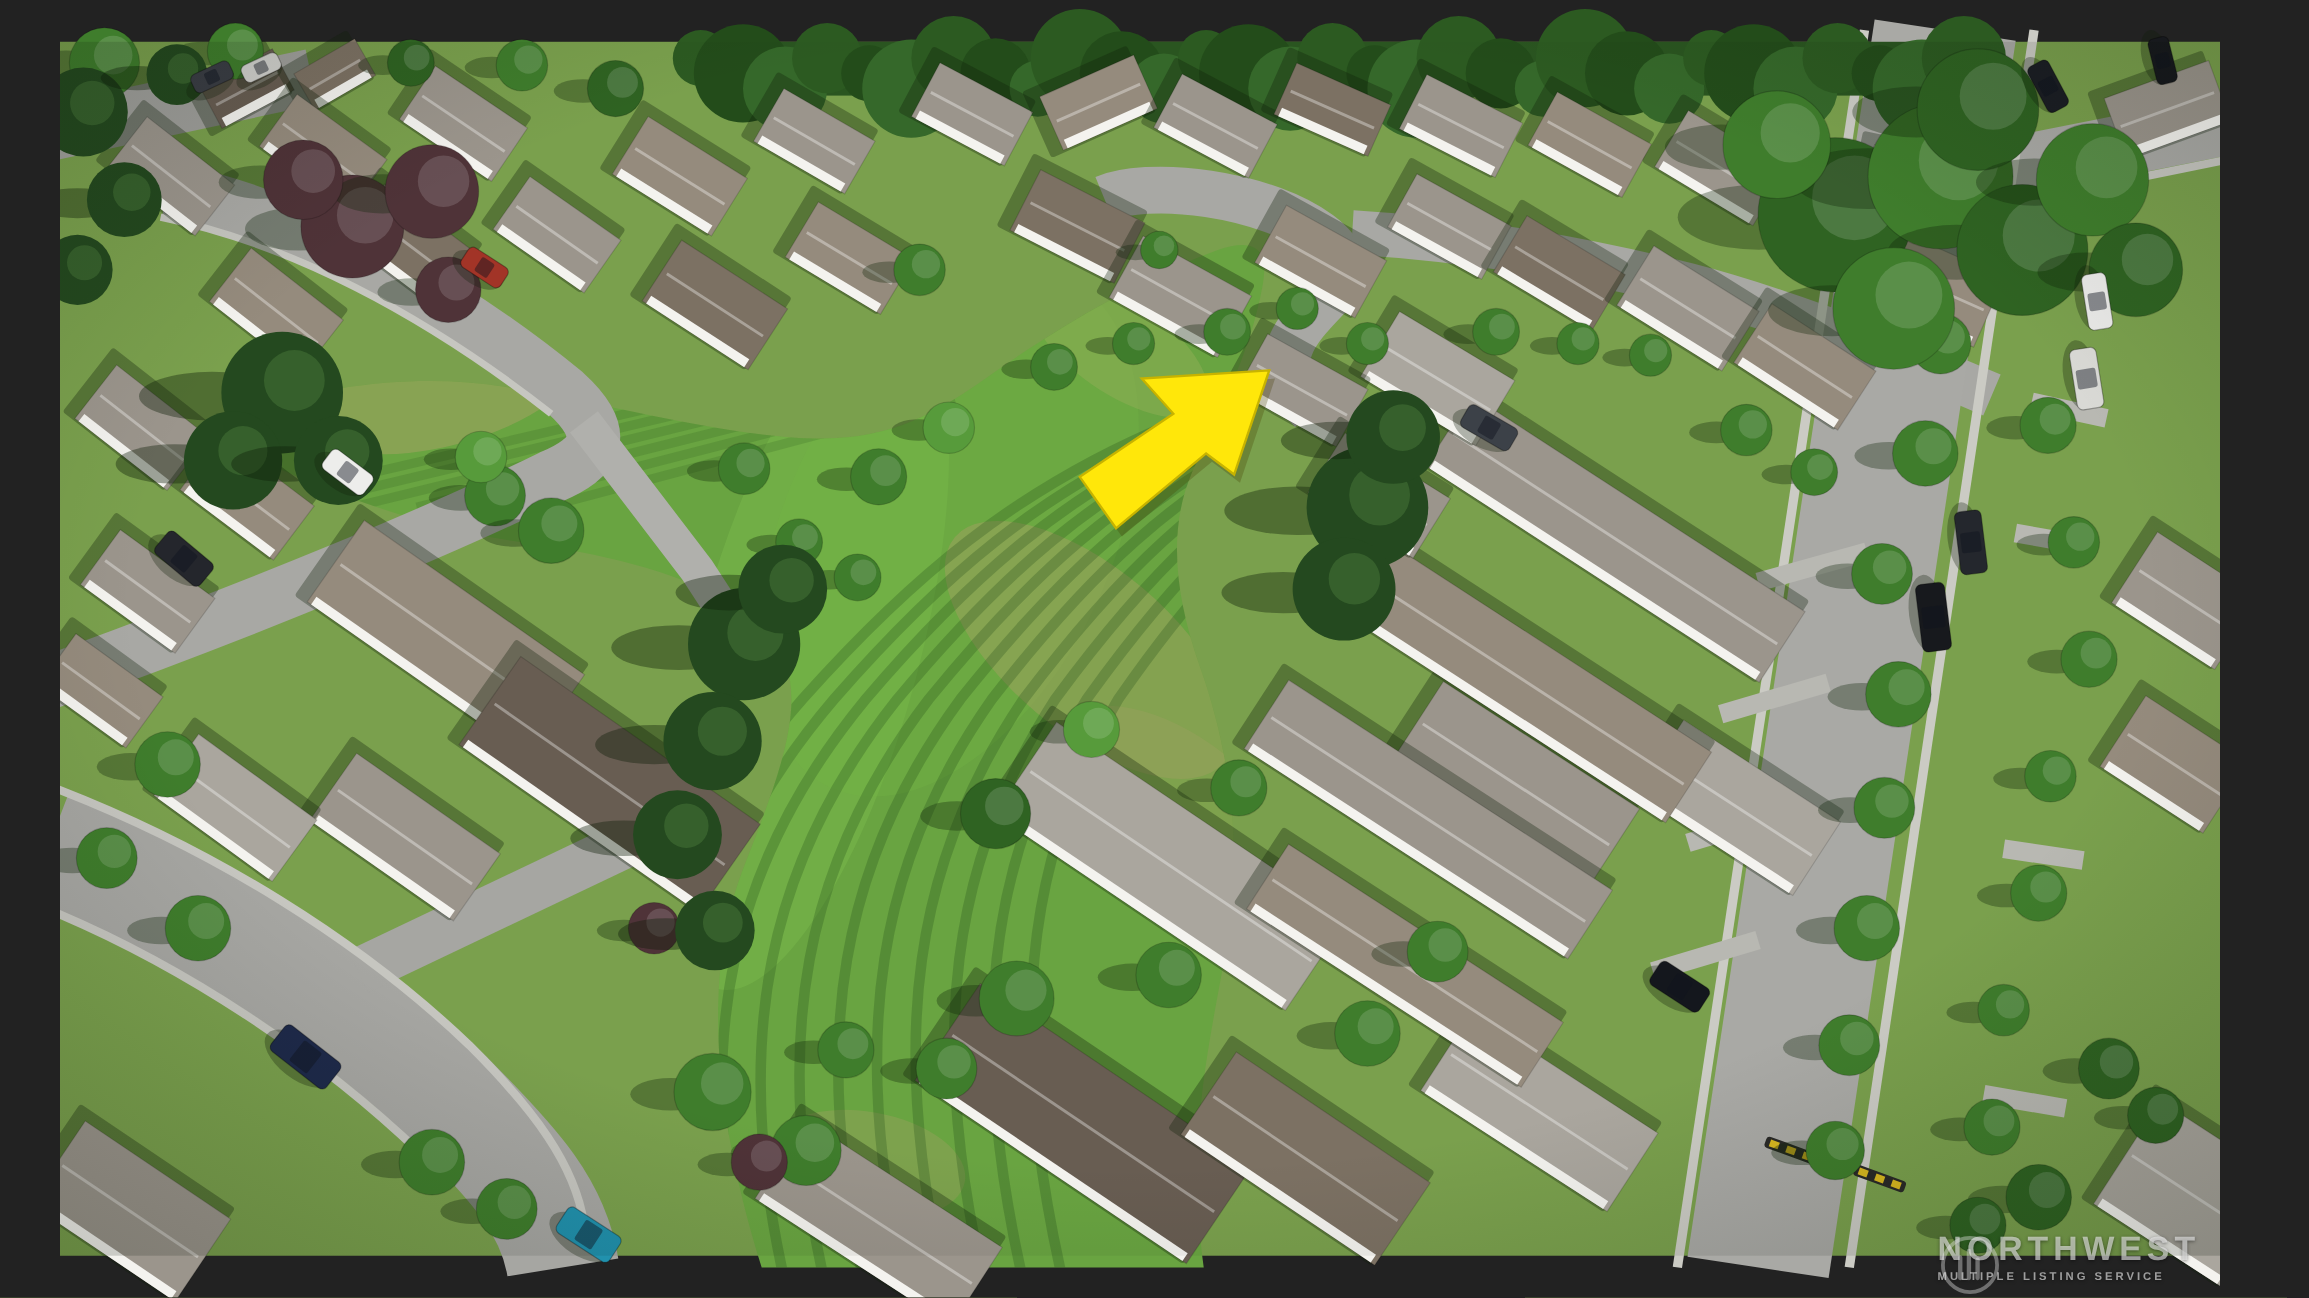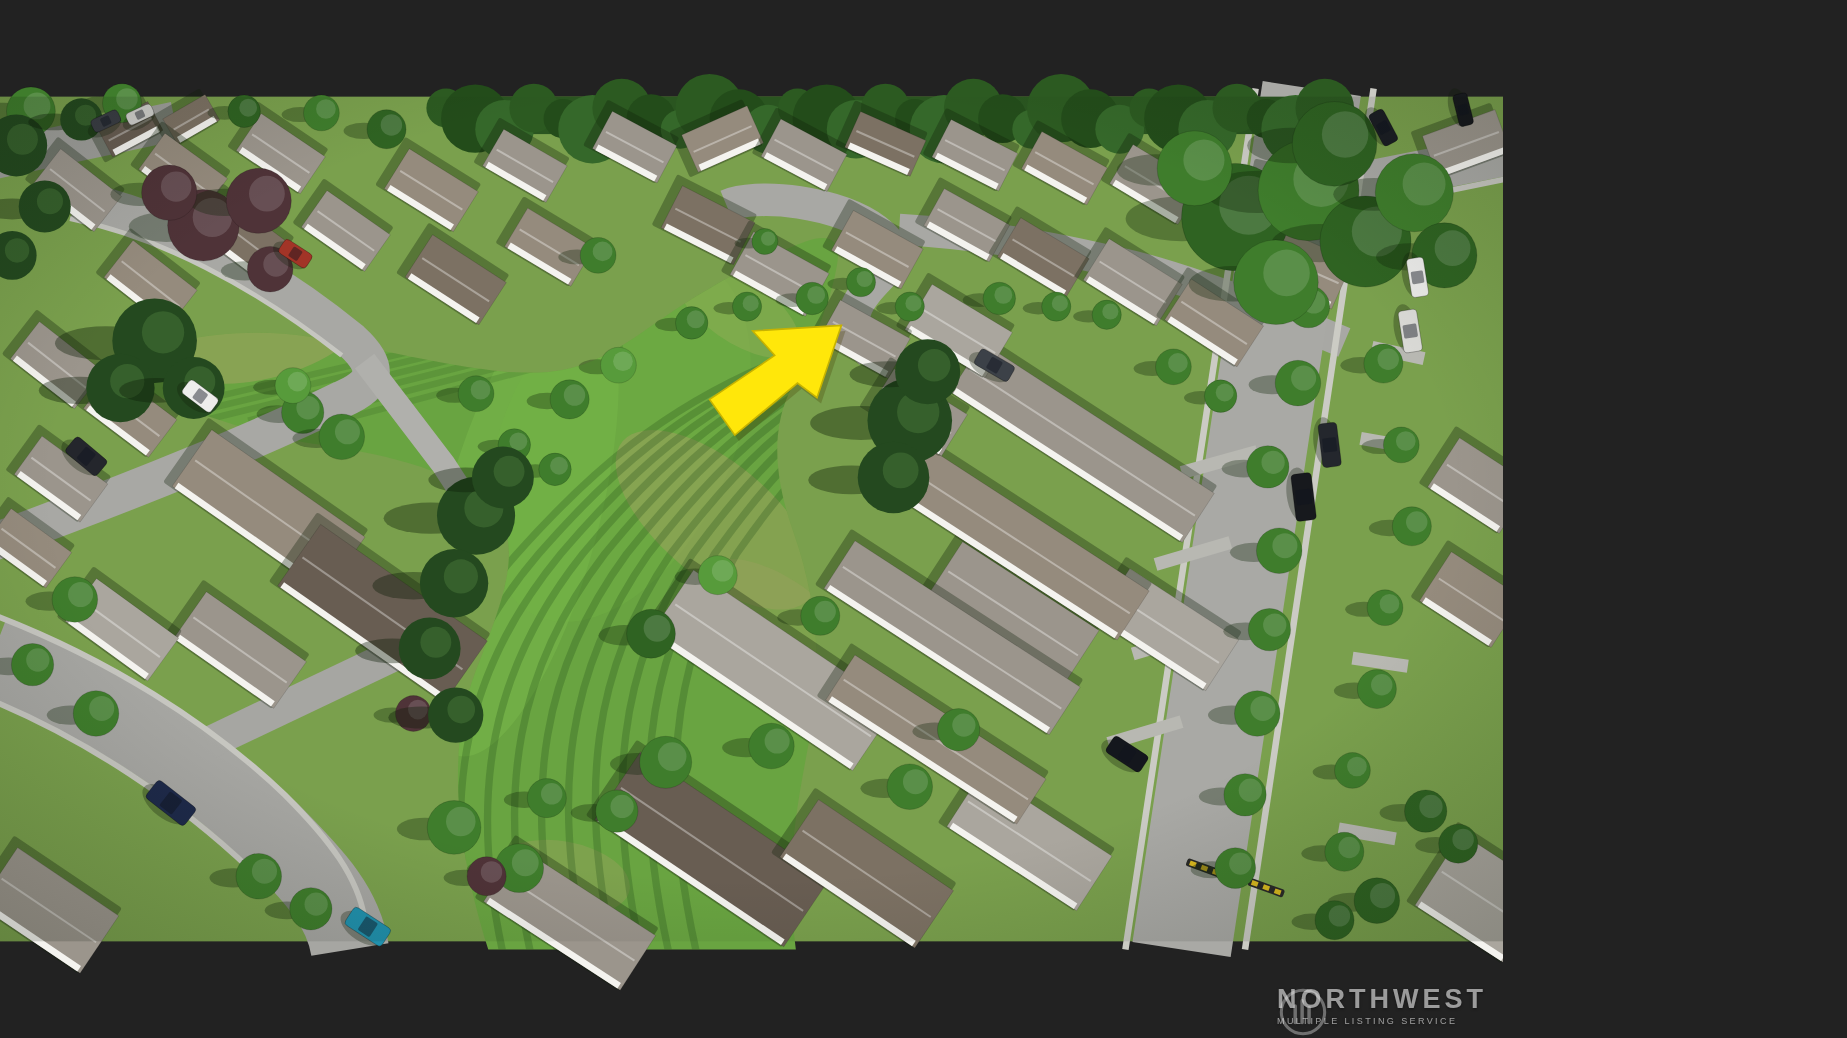--- a/index.html
+++ b/index.html
@@ -1,23 +1,23 @@
 <!DOCTYPE html>
 <html><head>
 <meta charset="utf-8">
 <style>
   html,body{margin:0;padding:0;background:#222;}
-  .stage{position:relative;width:1503px;height:1038px;overflow:hidden;font-family:"Liberation Sans",sans-serif;}
+  .stage{position:relative;width:1728px;height:1038px;overflow:hidden;font-family:"Liberation Sans",sans-serif;margin-left:48px;}
   .stage svg{position:absolute;inset:0;display:block;}
   .watermark{position:absolute;right:16px;bottom:12px;display:flex;align-items:center;gap:12px;
              color:rgba(238,238,238,.62);text-shadow:0 1px 3px rgba(0,0,0,.45);pointer-events:none;}
   .wm-logo{width:52px;height:52px;opacity:.62;flex:0 0 auto;}
   .wm-text{display:flex;flex-direction:column;align-items:flex-start;}
   .wm-brand{font-size:27px;font-weight:700;letter-spacing:4px;line-height:1;}
-  .wm-tagline{font-size:9px;font-weight:400;letter-spacing:2.4px;margin-top:4px;line-height:1;}
+  .wm-tagline{font-size:9px;font-weight:700;letter-spacing:2.4px;margin-top:4px;line-height:1;}
 </style>
 </head>
 <body>
 
 <div class="stage">
   <svg id="scene" viewBox="0 0 1847 1038" width="100%" height="100%">
       <defs>
         <clipPath id="beltClip">
           <path d="M 600,1048 C 560,920 548,800 585,705 C 620,615 645,550 605,505 C 565,462 480,440 395,428 C 300,415 190,372 125,332 C 200,295 300,282 380,295 C 470,310 540,330 620,338 C 700,345 740,325 800,282 C 860,240 930,200 990,178 C 1020,168 1035,175 1028,210 C 1018,265 990,320 968,368 C 948,415 952,470 975,535 C 1000,605 1012,690 998,770 C 985,850 962,930 978,1048 Z"></path>
         </clipPath>

